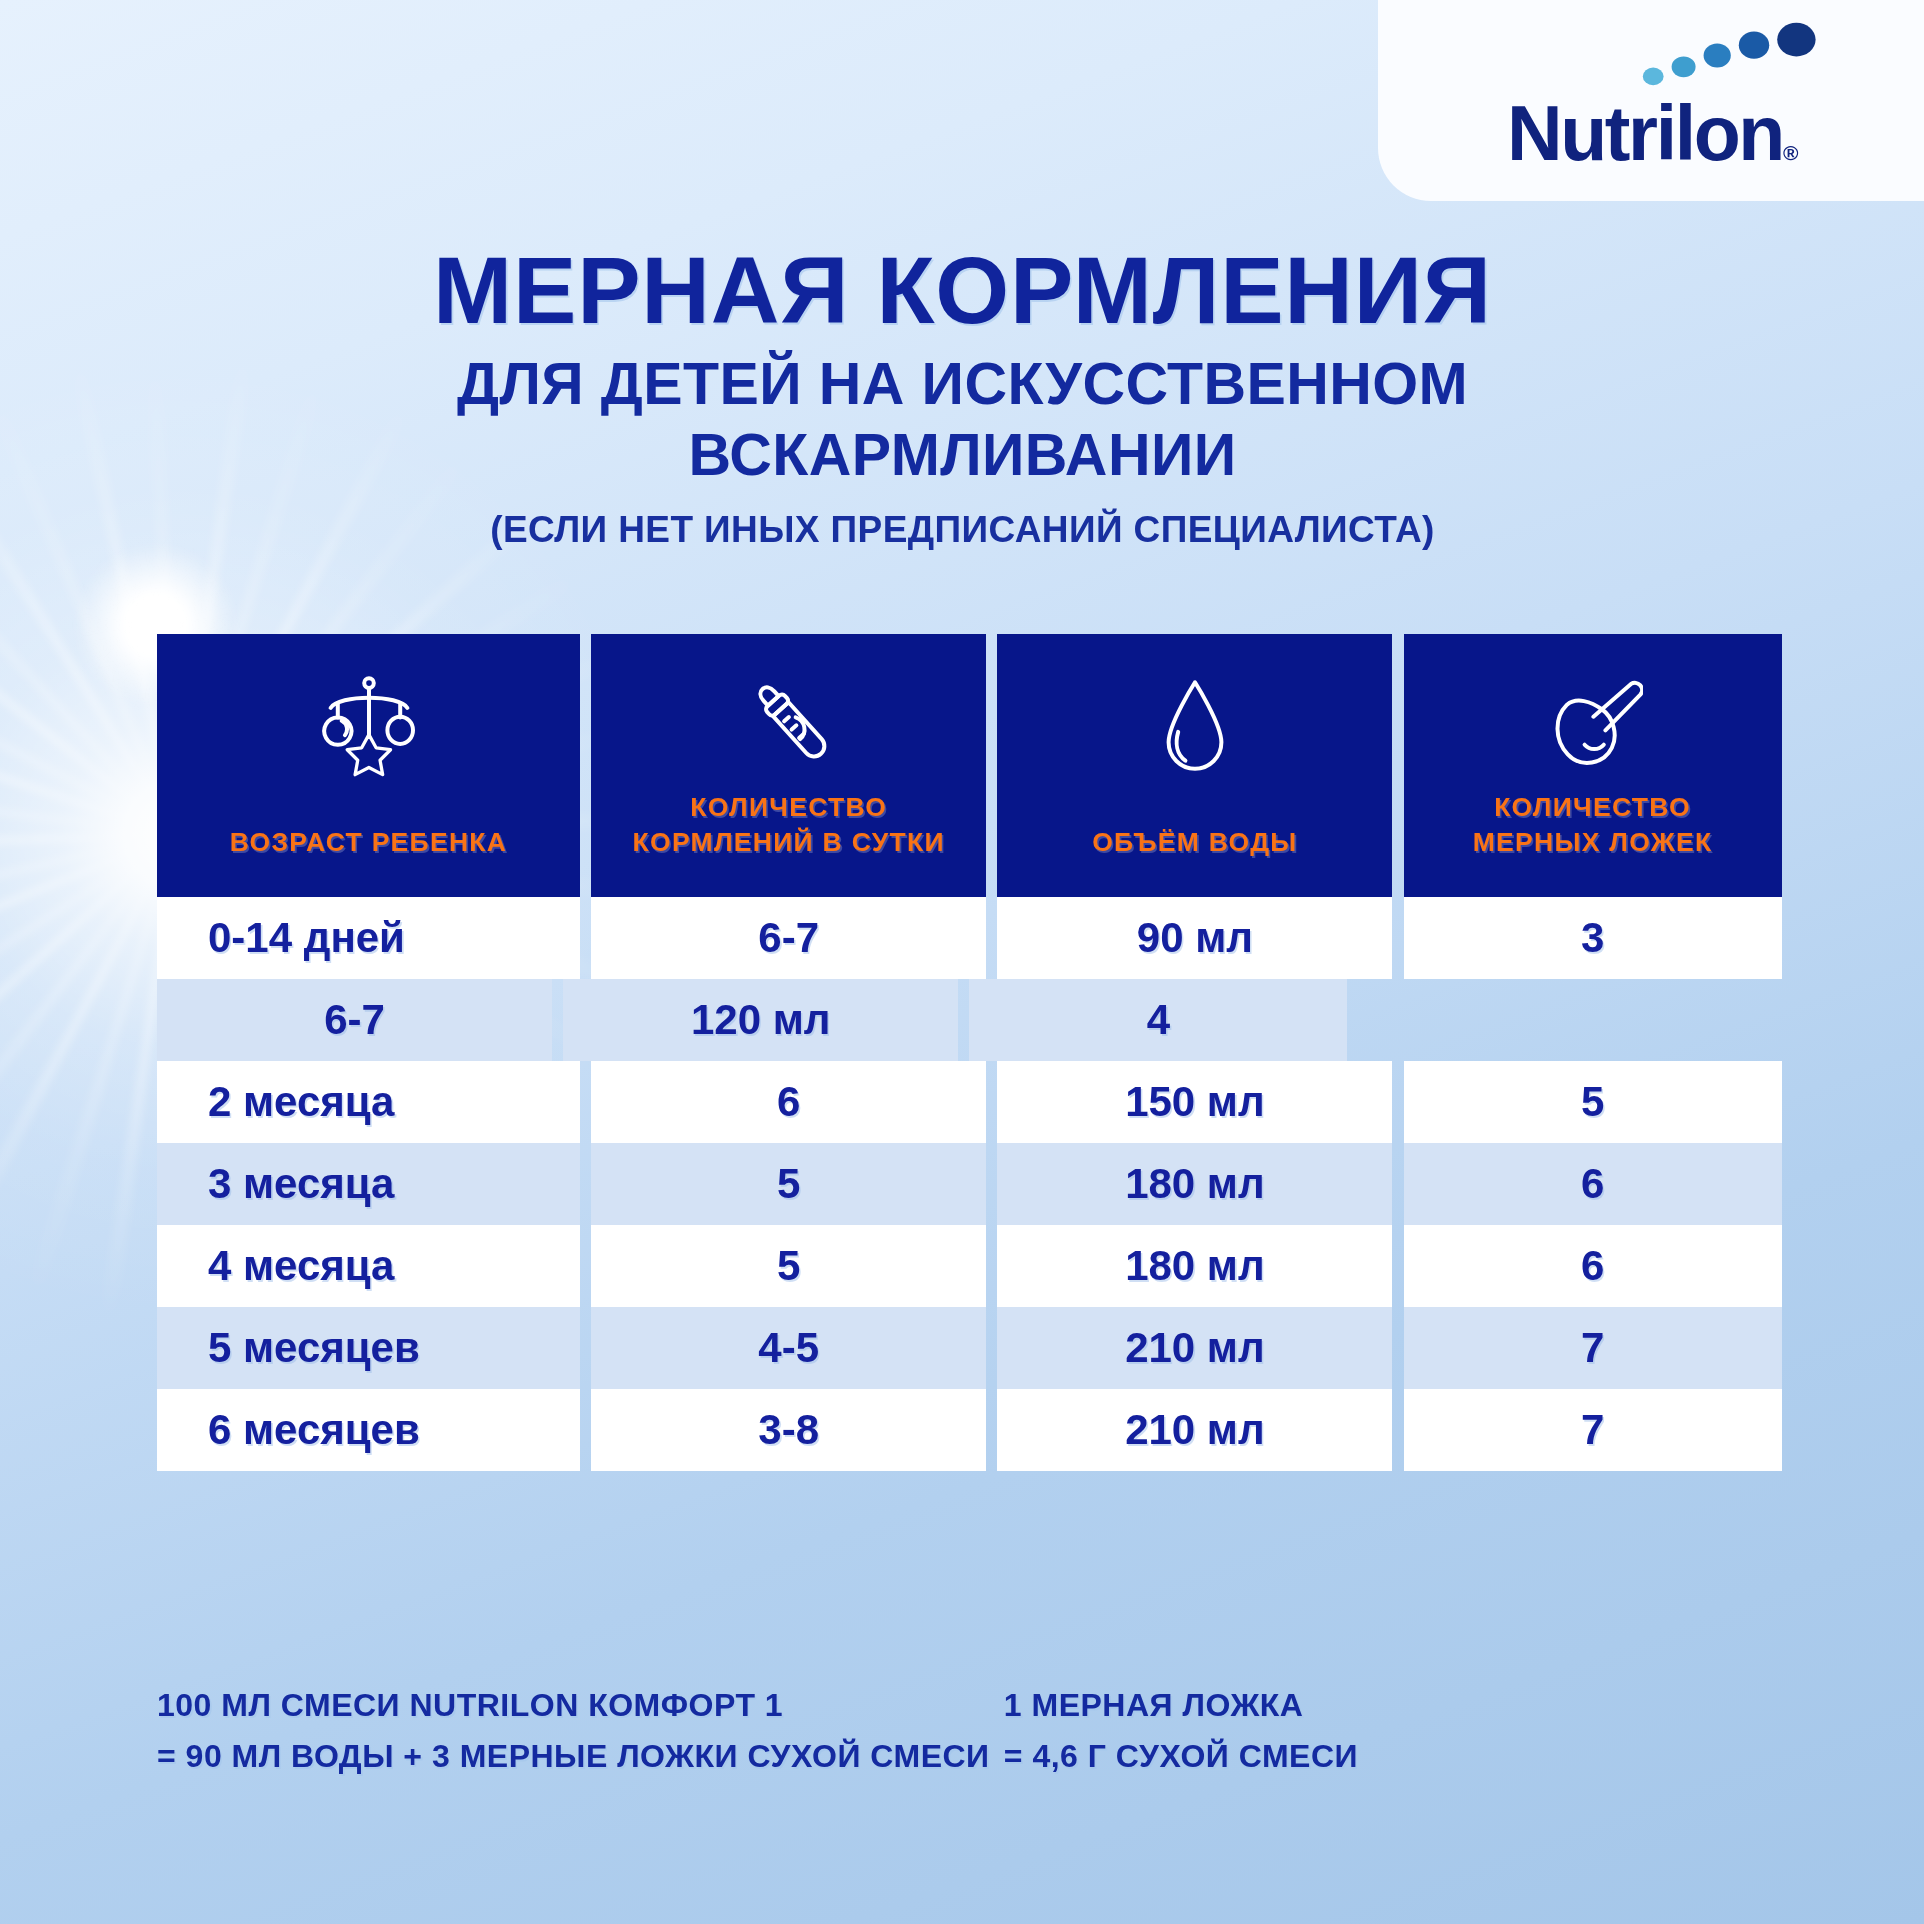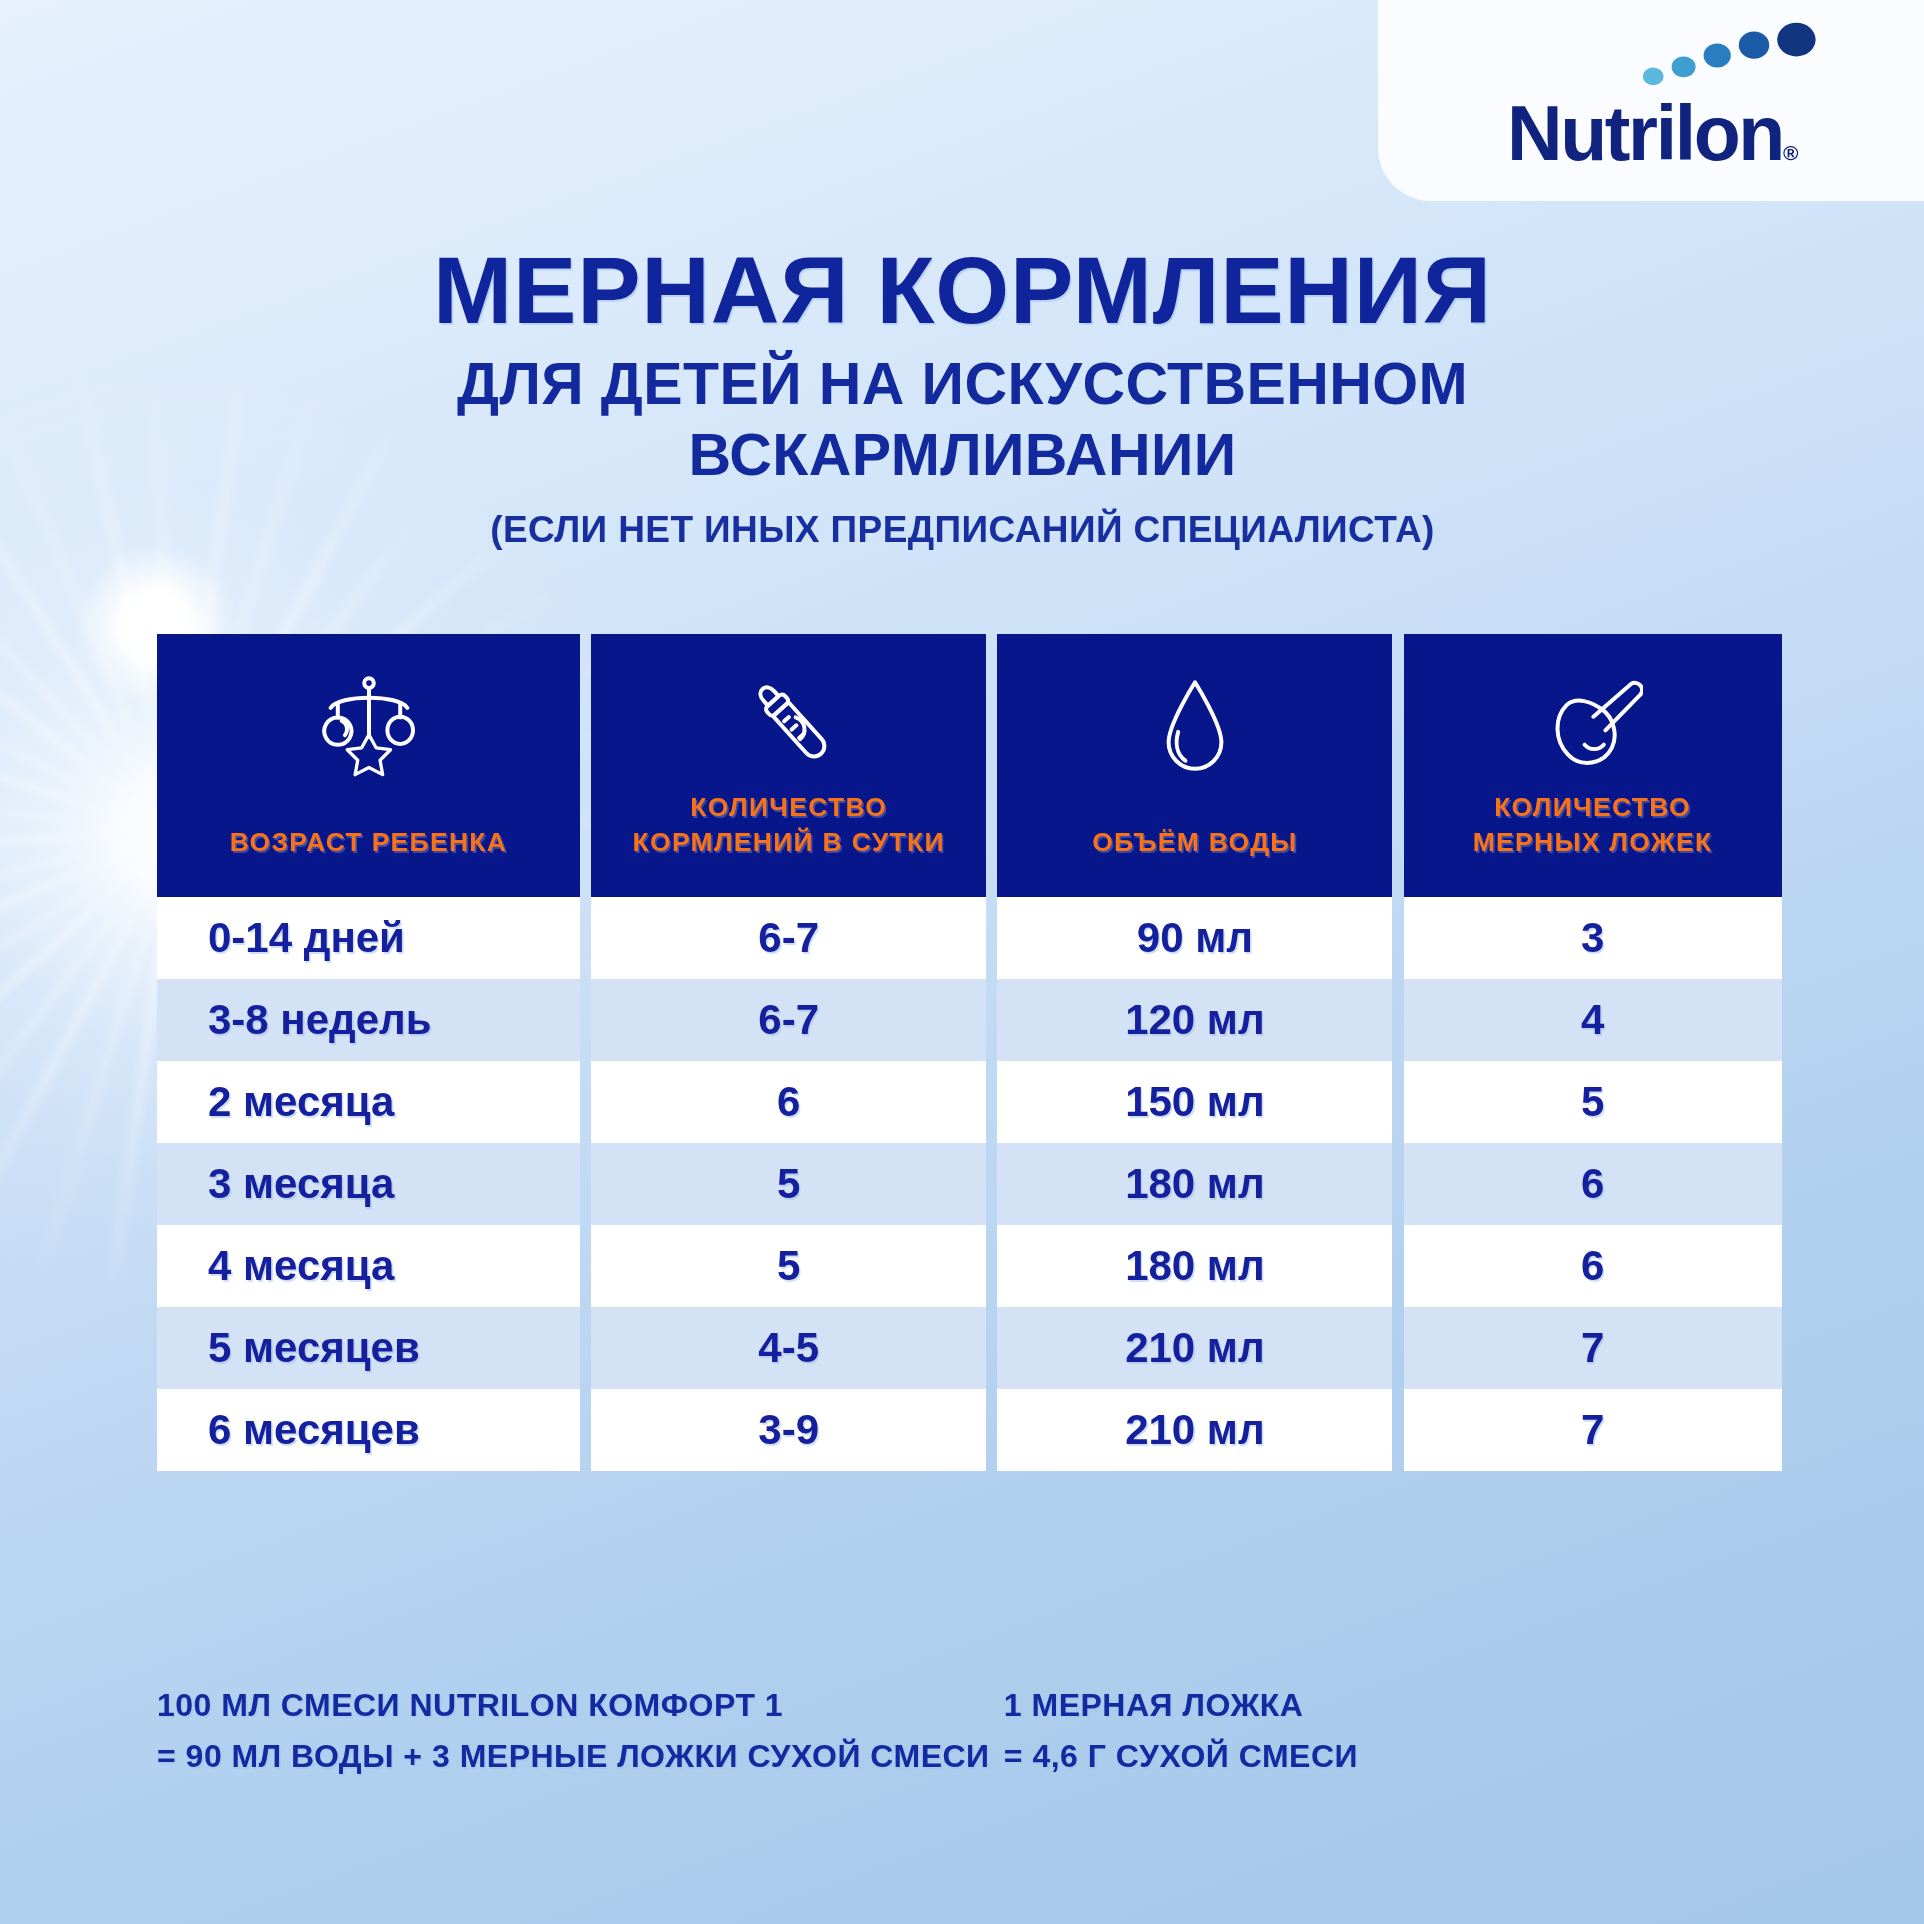--- a/index.html
+++ b/index.html
@@ -250,21 +250,20 @@
   </div>
 
   <div class="trow">
     <div class="bcell c0 first">0-14 дней</div>
     <div class="bcell c1 ctr">6-7</div>
     <div class="bcell c2 ctr">90 мл</div>
     <div class="bcell c3 ctr">3</div>
   </div>
 
   <div class="trow alt">
-    <div class="bcell c0 first">3-8 недель</div>
     <div class="bcell c1 ctr">6-7</div>
     <div class="bcell c2 ctr">120 мл</div>
     <div class="bcell c3 ctr">4</div>
   </div>
 
   <div class="trow">
     <div class="bcell c0 first">2 месяца</div>
     <div class="bcell c1 ctr">6</div>
     <div class="bcell c2 ctr">150 мл</div>
     <div class="bcell c3 ctr">5</div>
@@ -286,21 +285,21 @@
 
   <div class="trow alt">
     <div class="bcell c0 first">5 месяцев</div>
     <div class="bcell c1 ctr">4-5</div>
     <div class="bcell c2 ctr">210 мл</div>
     <div class="bcell c3 ctr">7</div>
   </div>
 
   <div class="trow">
     <div class="bcell c0 first">6 месяцев</div>
-    <div class="bcell c1 ctr">3-9</div>
+    <div class="bcell c1 ctr">3-8</div>
     <div class="bcell c2 ctr">210 мл</div>
     <div class="bcell c3 ctr">7</div>
   </div>
 </div>
 
 <div id="footer">
   <div id="footer-left">
     <div class="fnote">100 МЛ СМЕСИ NUTRILON КОМФОРТ 1</div>
     <div class="fnote">= 90 МЛ ВОДЫ + 3 МЕРНЫЕ ЛОЖКИ СУХОЙ СМЕСИ</div>
   </div>

